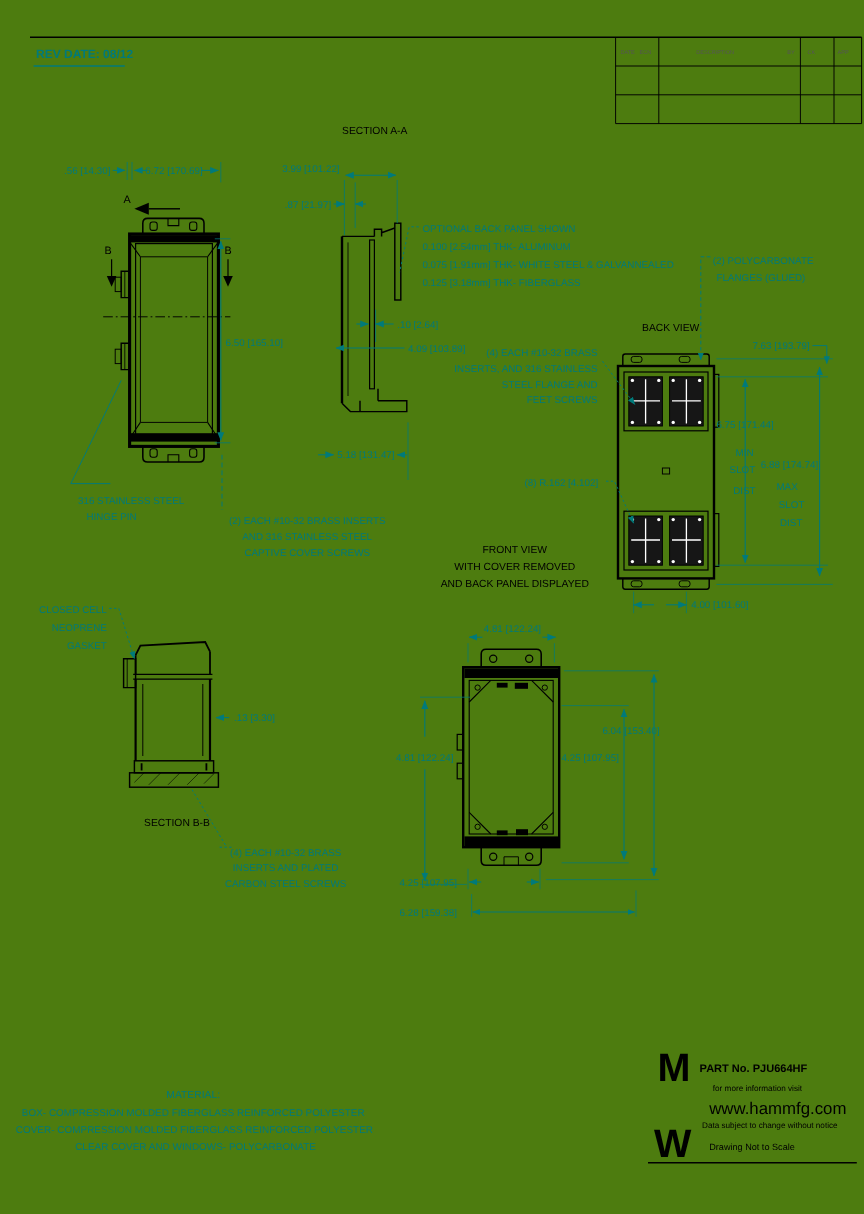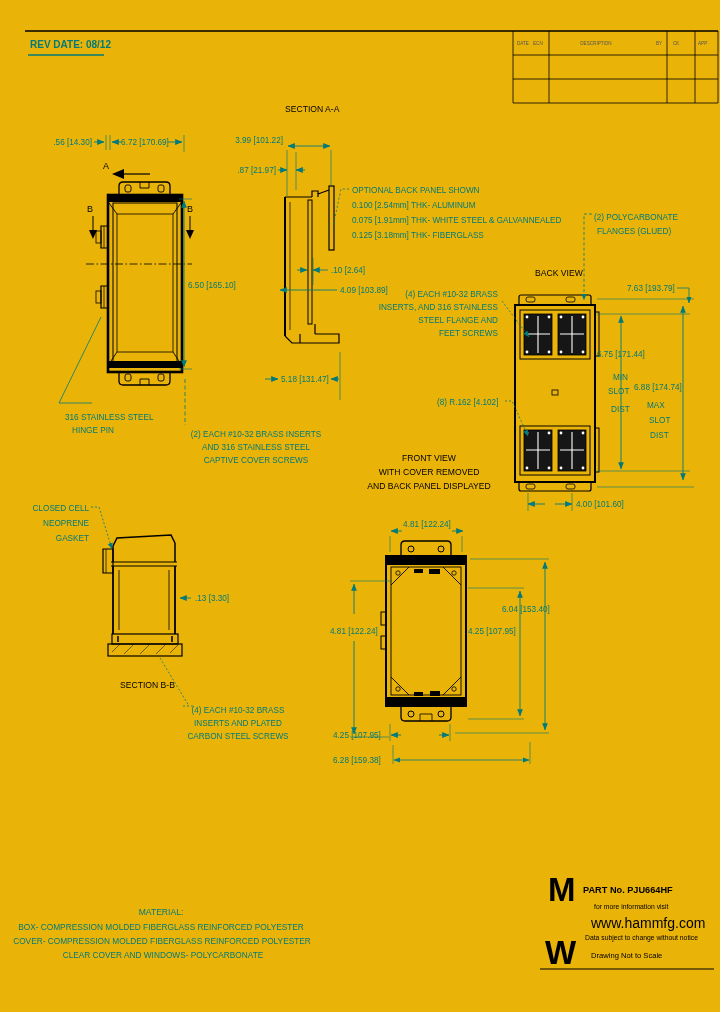--- a/index.html
+++ b/index.html
@@ -1,16 +1,16 @@
 <!DOCTYPE html>
 <html><head>
 <meta charset="utf-8">
 <style>
   html,body{margin:0;padding:0;background:#f0f0f0;}
-  .page{position:relative;width:720px;height:1012px;background:#eab308;margin:0 auto;overflow:hidden;
+  .page{position:relative;width:720px;height:1012px;background:#4d7c0f;margin:0 auto;overflow:hidden;
         font-family:"Liberation Sans",sans-serif;}
   svg{position:absolute;left:0;top:0;}
   svg text{font-family:"Liberation Sans",sans-serif;}
   .dim{fill:#007a7a;font-size:8.2px;}
   .note{fill:#007a7a;font-size:8.2px;}
   .vtitle{fill:#000;font-size:8.6px;}
   .tiny{fill:#555;font-size:4.6px;}
 </style>
 </head>
 <body>

